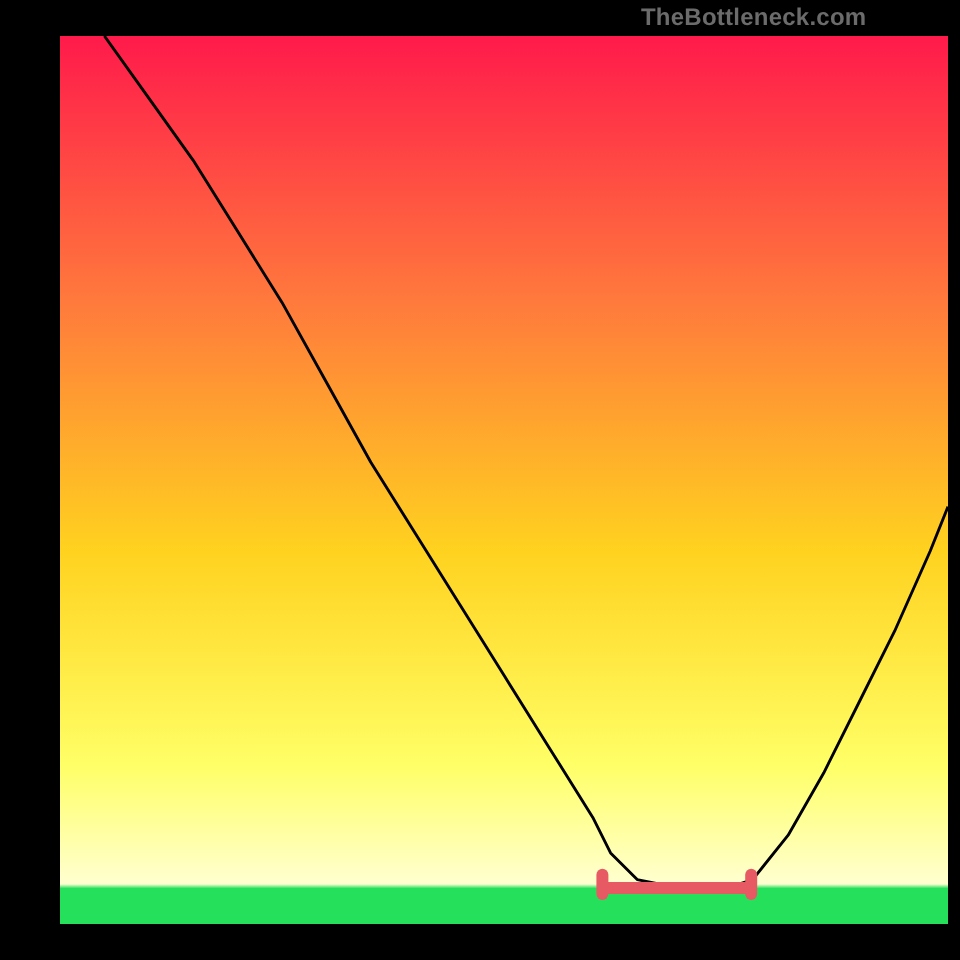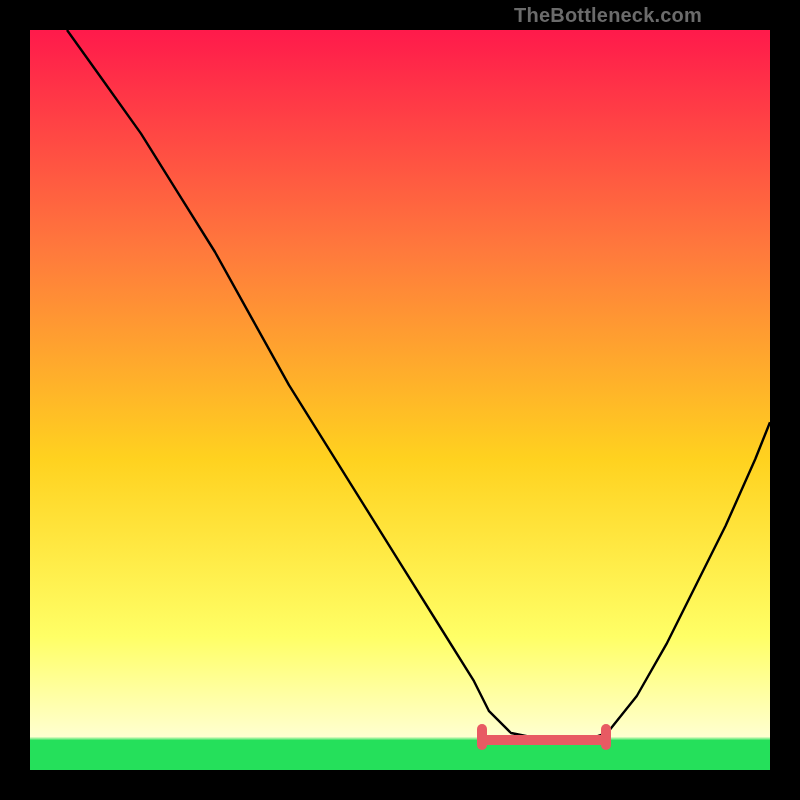--- a/index.html
+++ b/index.html
@@ -8,20 +8,21 @@
     width: 800px;
     height: 800px;
     background: #000;
     font-family: Arial, Helvetica, sans-serif;
     overflow: hidden;
   }
   .wrap {
     position: relative;
     width: 716px;
     height: 800px;
+    margin-left: 20px;
   }
   .attribution {
     position: absolute;
     top: 4px;
     right: 14px;
     color: #6b6b6b;
     font-size: 20px;
     font-weight: 600;
     letter-spacing: 0.2px;
     z-index: 5;

